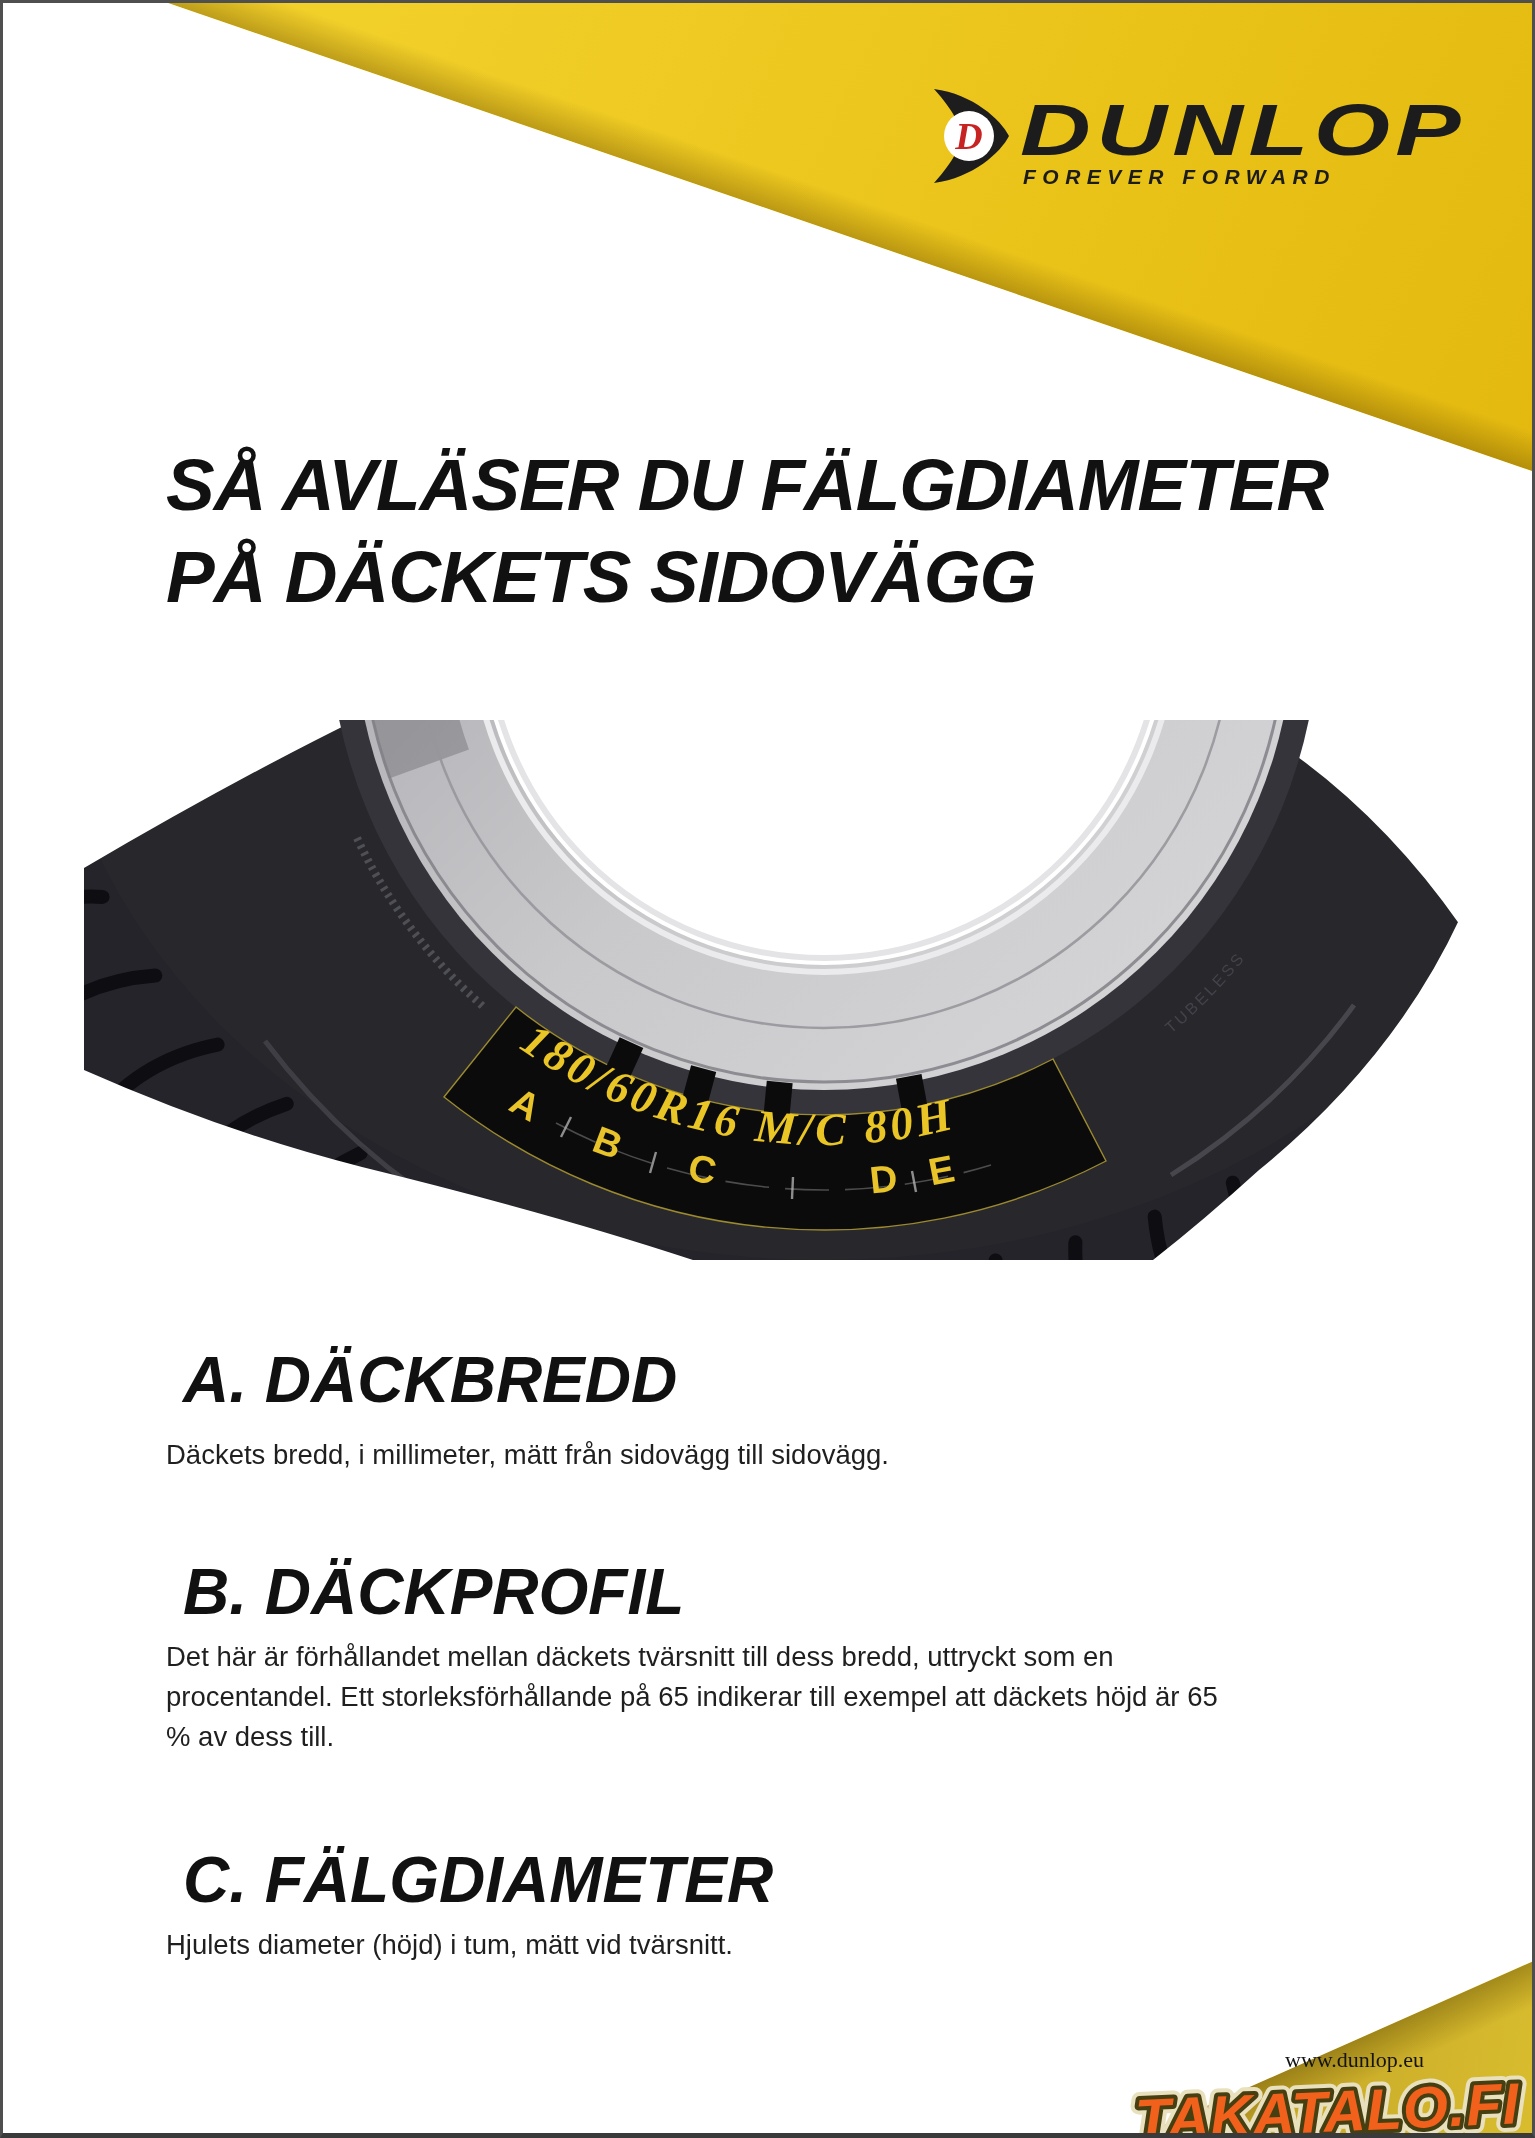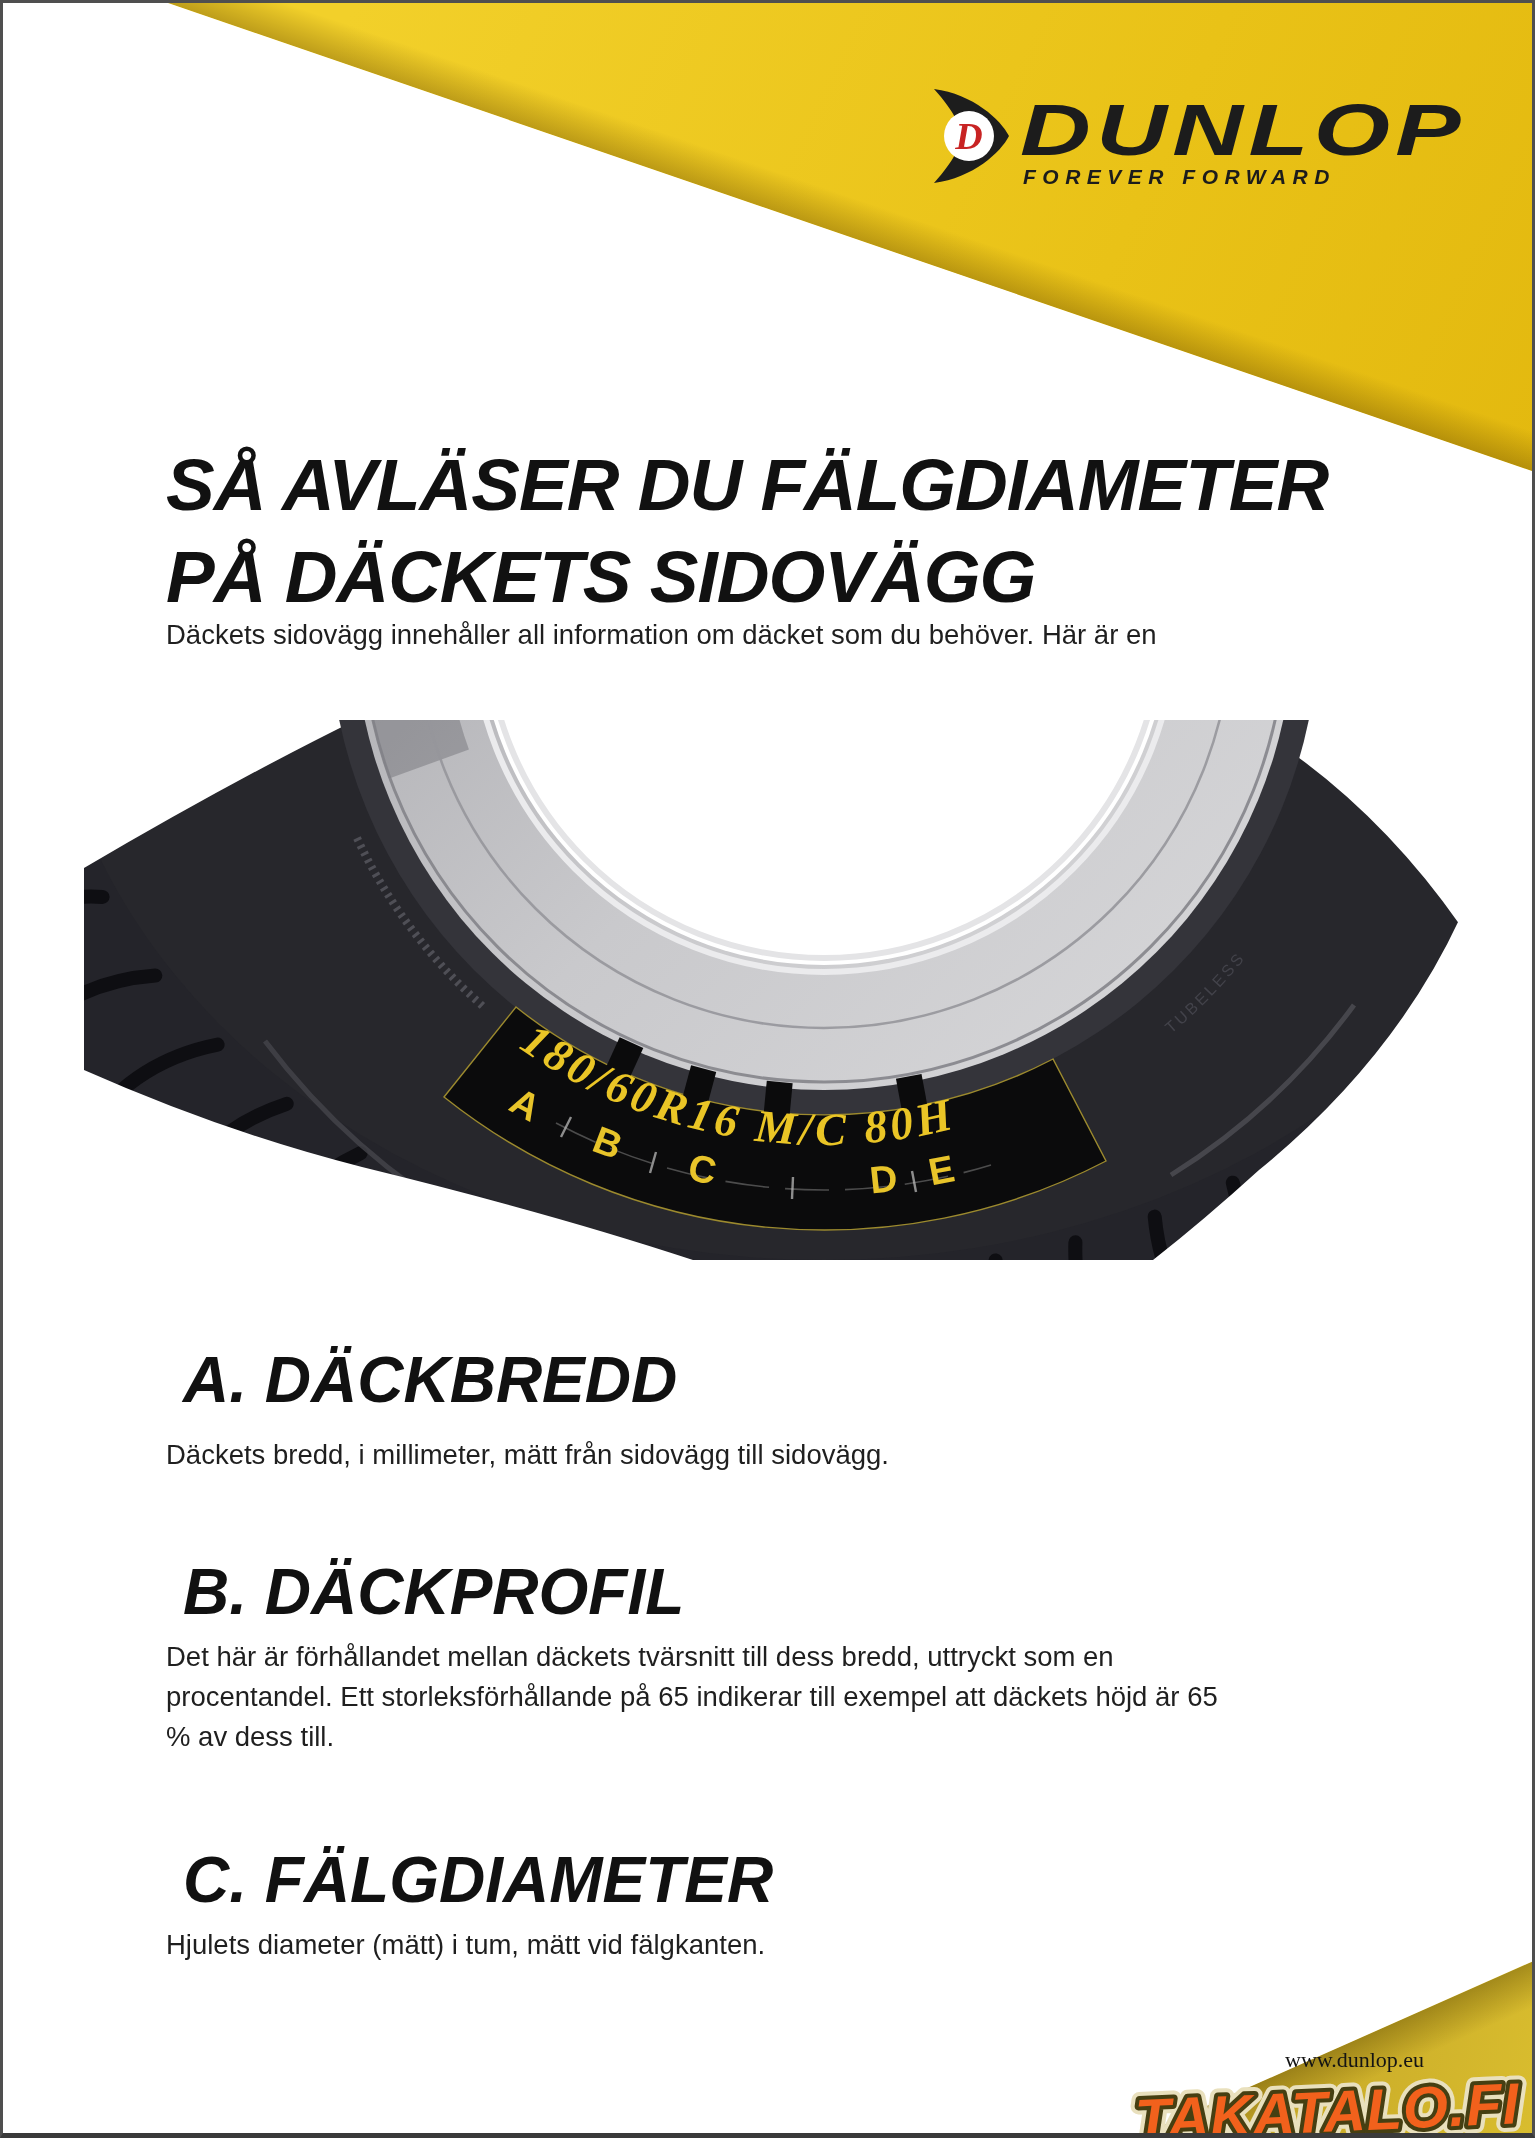--- a/index.html
+++ b/index.html
@@ -98,21 +98,20 @@
     <div id="brand">DUNLOP</div>
     <div id="tagline">FOREVER FORWARD</div>
   </div>
 
   <div id="title">
     <div>SÅ AVLÄSER DU FÄLGDIAMETER</div>
     <div>PÅ DÄCKETS SIDOVÄGG</div>
   </div>
 
   <div id="intro" class="bodytext">
-    <div>Däckets sidovägg innehåller all information om däcket som du behöver. Här är en</div>
   </div>
 
   <svg id="tire-figure" viewBox="0 0 1376 540">
     <defs>
       <linearGradient id="silverGrad" x1="0" y1="0" x2="1" y2="1">
         <stop offset="0" stop-color="#9e9ea3"></stop>
         <stop offset="0.55" stop-color="#c9c9cc"></stop>
         <stop offset="1" stop-color="#d8d8da"></stop>
       </linearGradient>
       <path id="markingArc" d="M431,325 A525,525 0 0 0 902,399"></path>
@@ -220,21 +219,21 @@
 
   <div class="section-heading" style="top:1552px">B. DÄCKPROFIL</div>
   <div class="section-body bodytext" style="top:1634px">
     <div>Det här är förhållandet mellan däckets tvärsnitt till dess bredd, uttryckt som en</div>
     <div>procentandel. Ett storleksförhållande på 65 indikerar till exempel att däckets höjd är 65</div>
     <div>% av dess till.</div>
   </div>
 
   <div class="section-heading" style="top:1840px">C. FÄLGDIAMETER</div>
   <div class="section-body bodytext" style="top:1922px">
-    <div>Hjulets diameter (mätt) i tum, mätt vid fälgkanten.</div>
+    <div>Hjulets diameter (höjd) i tum, mätt vid tvärsnitt.</div>
   </div>
 
   <div id="footer-triangle">
     <div id="footer-triangle-shadow"></div>
   </div>
   <div id="website">www.dunlop.eu</div>
 
   <svg id="watermark-svg" width="430" height="84" viewBox="0 0 430 84">
     <text class="wm-text" x="12" y="66" fill="rgba(40,35,5,0.45)">TAKATALO.FI</text>
     <text class="wm-text" x="8" y="62" fill="none" stroke="#e9e0bd" stroke-width="16" stroke-linejoin="round">TAKATALO.FI</text>

